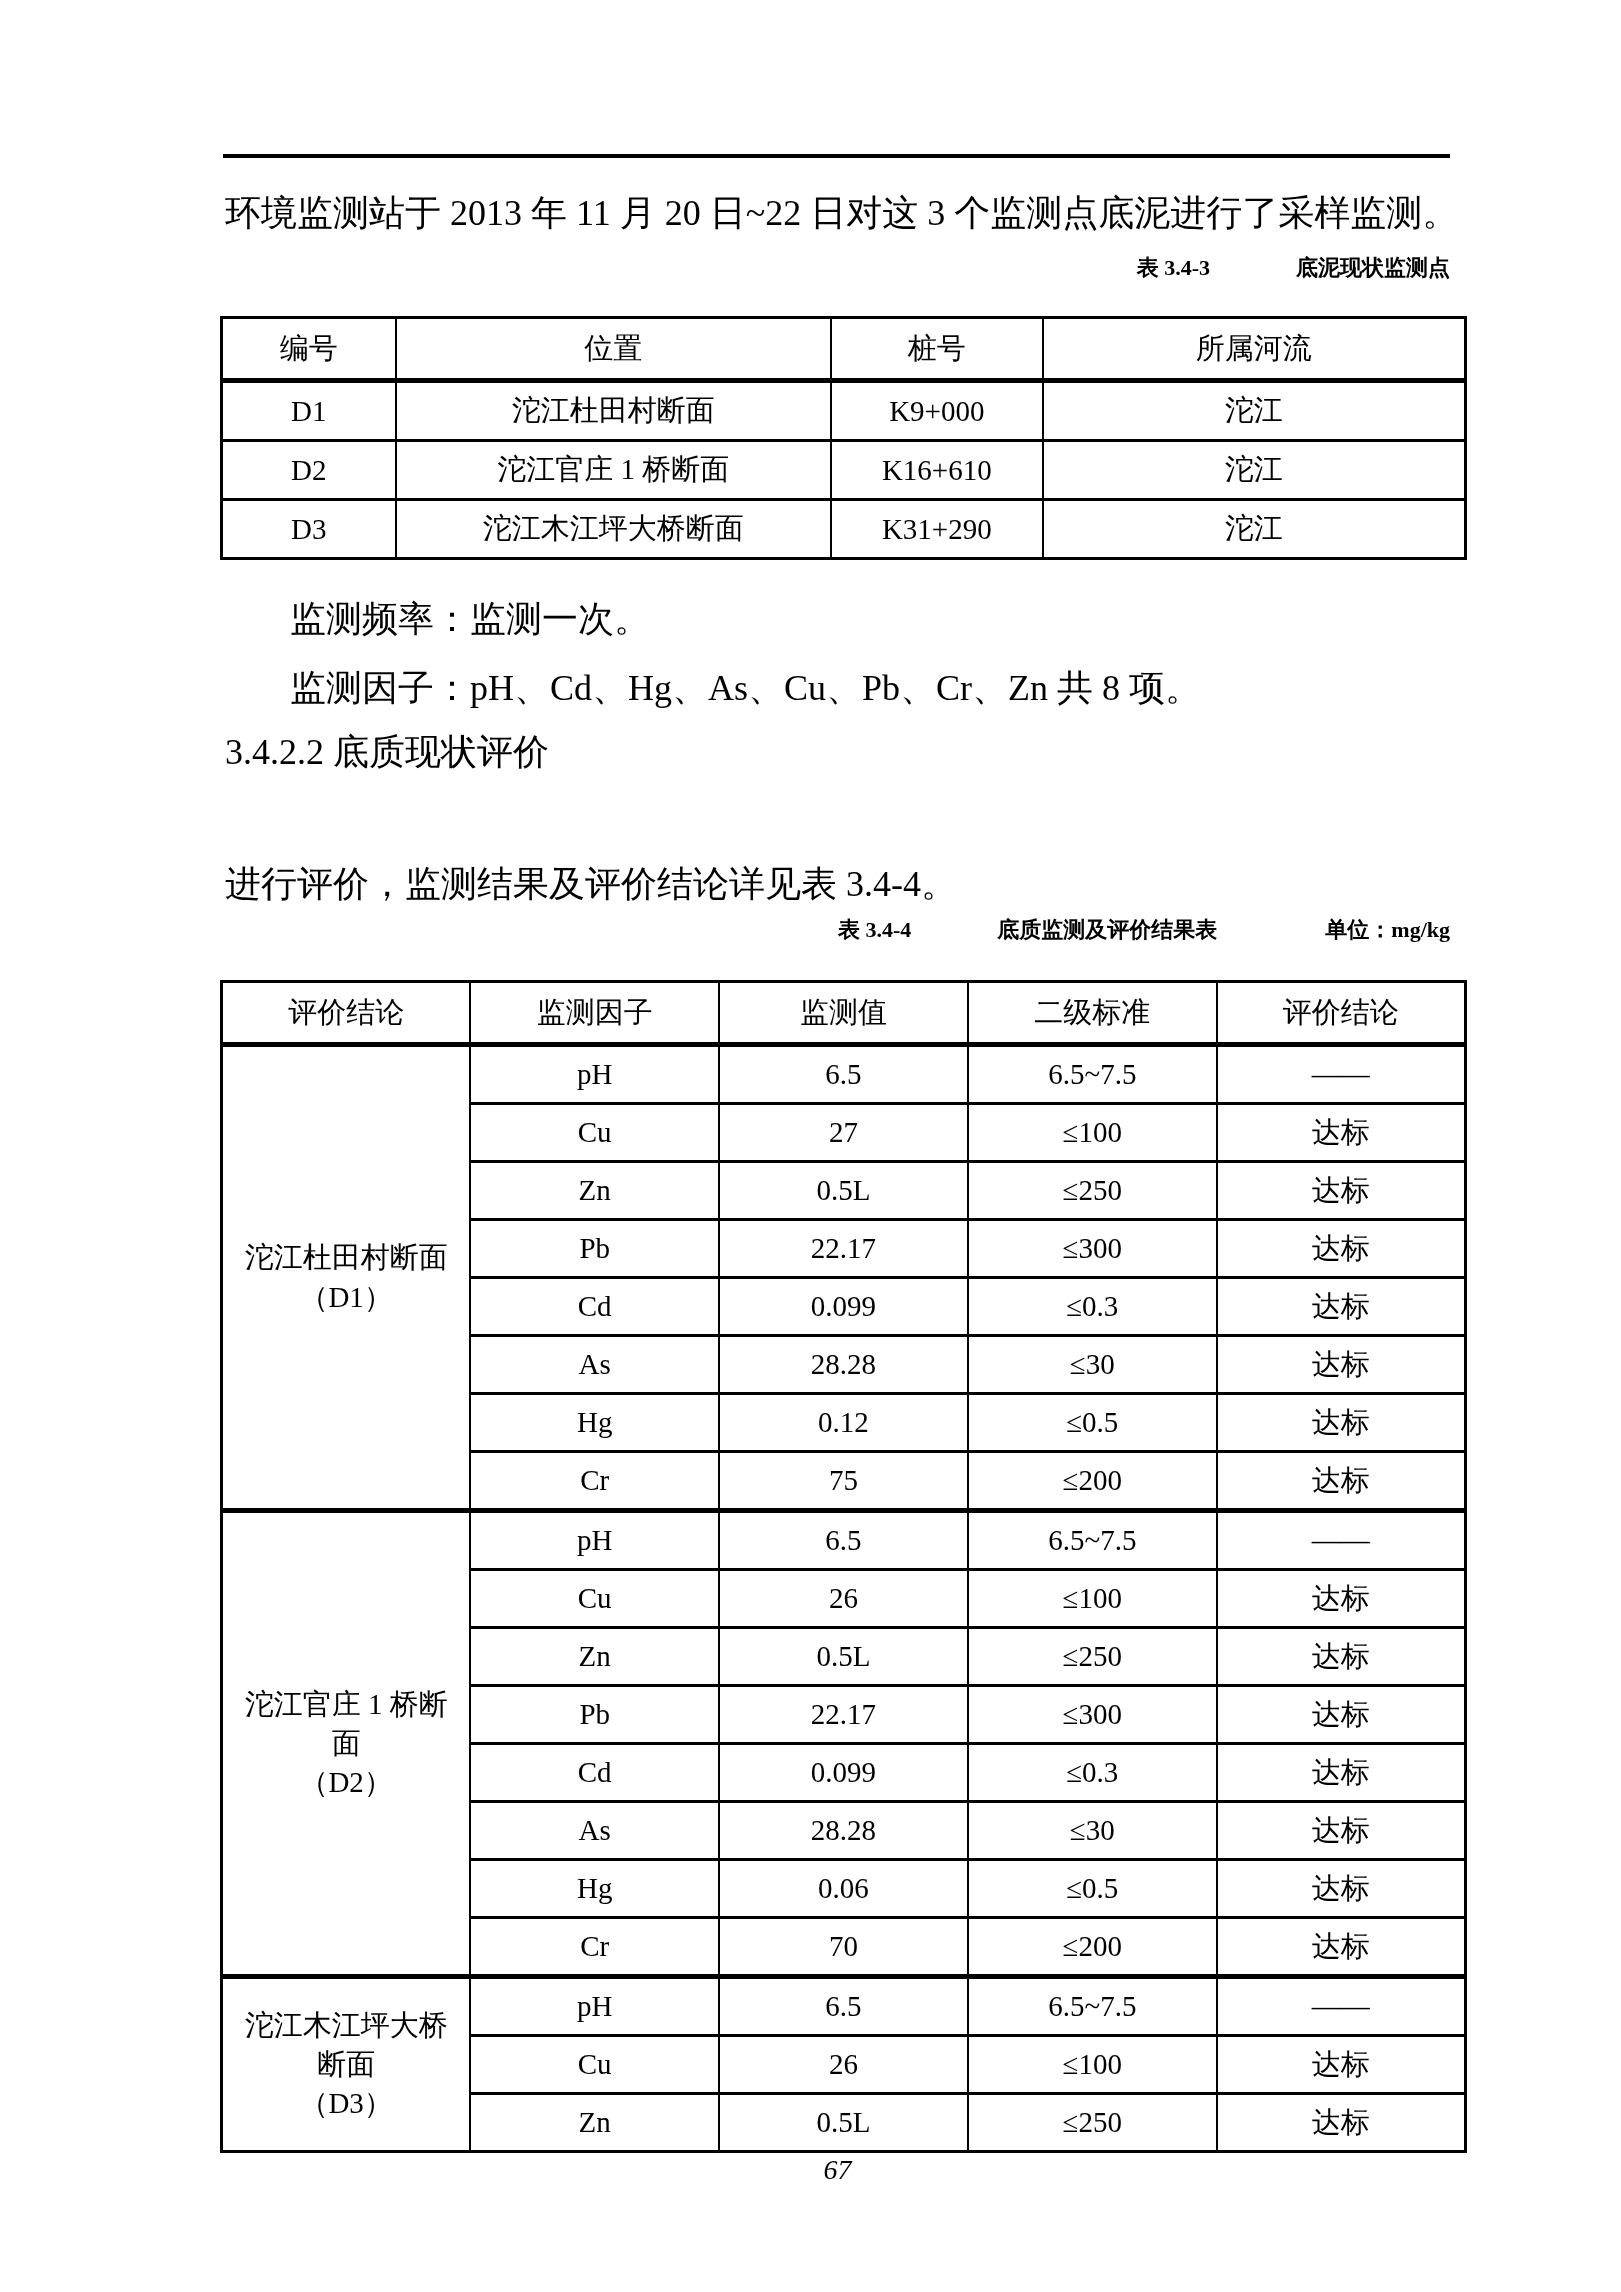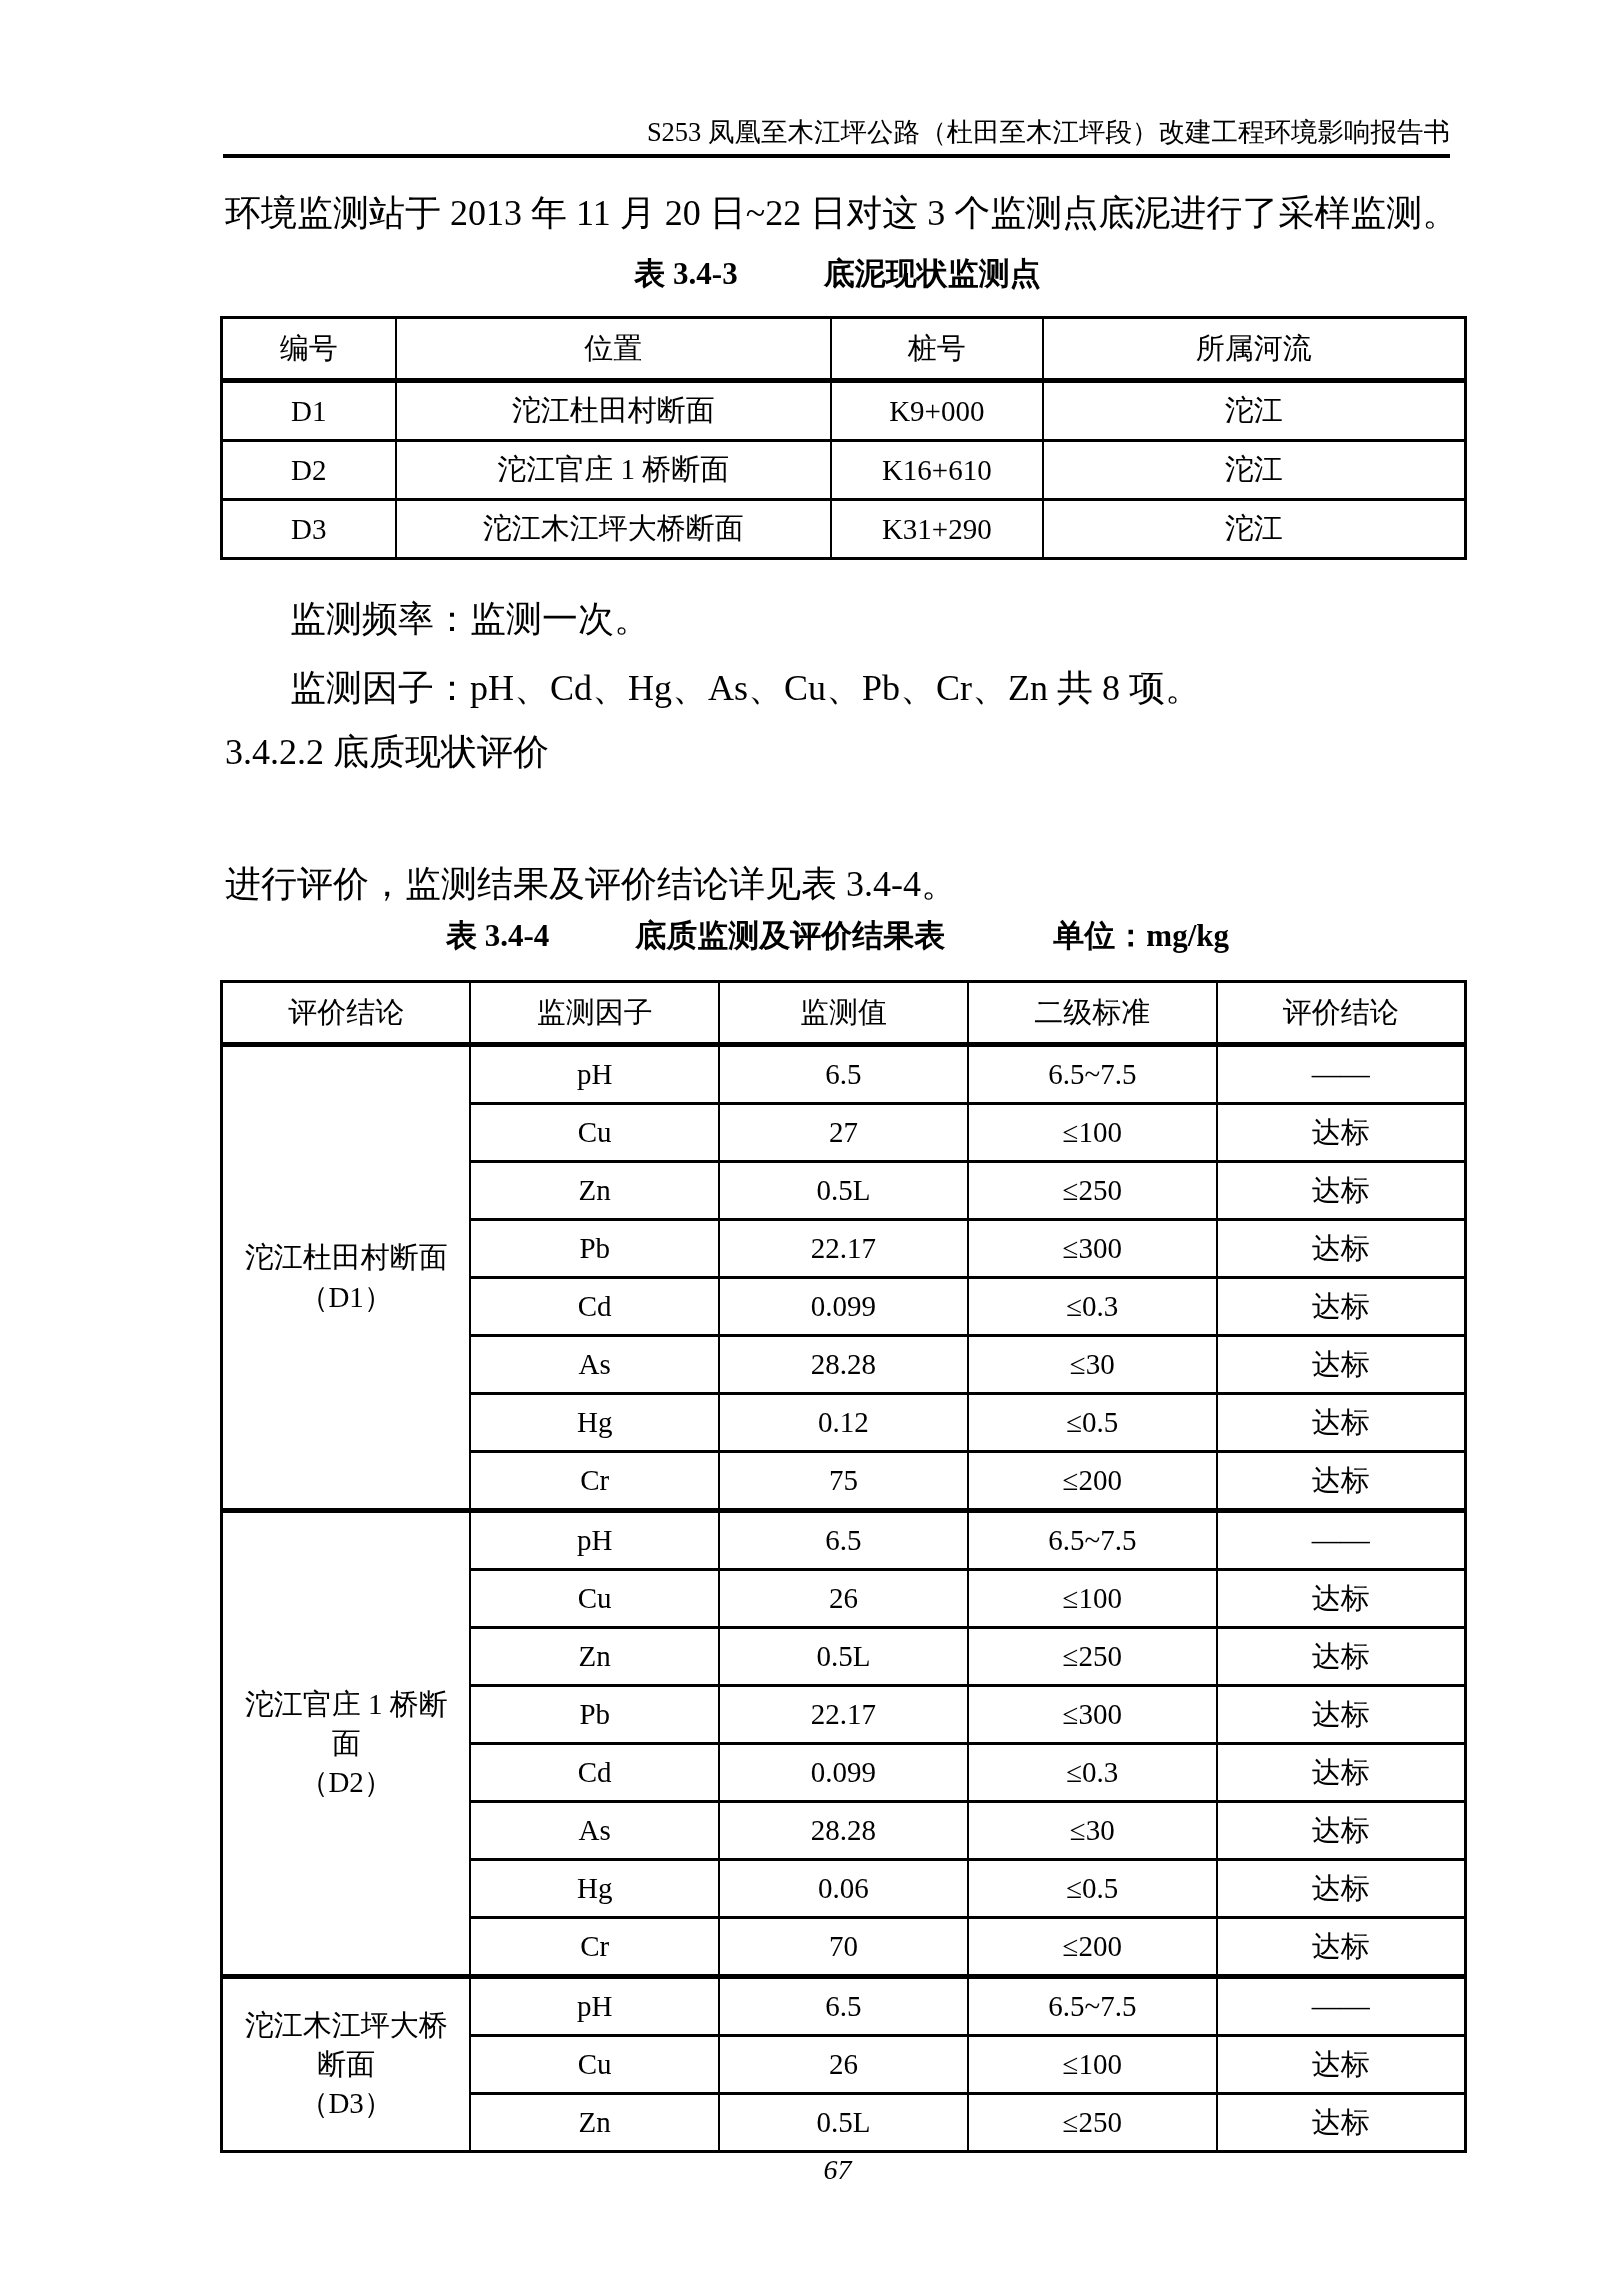--- a/index.html
+++ b/index.html
@@ -27,21 +27,21 @@
   }
   .indent { text-indent:65px; }
   #para-intro   { top:192px; }
   #para-freq    { top:598px; }
   #para-factor  { top:667px; }
   #heading-3422 { top:731px; }
   #para-eval1   { top:802px; }
   #para-eval2   { top:863px; }
   .tbl-title {
     position:absolute; left:225px; width:1225px;
-    text-align:center; font-weight:bold; font-size:31px; white-space:nowrap;
+    text-align:right; font-weight:bold; font-size:22px; white-space:nowrap;
   }
   #t343-title { top:253px; }
   #t344-title { top:915px; }
   .title-text { margin-left:86px; }
   .title-unit { margin-left:108px; }
   table.doc {
     position:absolute; left:220px; width:1247px;
     border-collapse:collapse; table-layout:fixed;
     border:3.9px solid #000000;
     font-size:29px;
@@ -64,21 +64,20 @@
   .page-number {
     position:absolute; top:2154px; left:225px; width:1225px;
     text-align:center; font-size:28px;font-style:italic;
   }
 </style>
 </head>
 <body>
 
 <div class="page">
 
-  <div class="header-text">S253 凤凰至木江坪公路（杜田至木江坪段）改建工程环境影响报告书</div>
   <div class="header-rule"></div>
 
   <div class="para" id="para-intro">环境监测站于 2013 年 11 月 20 日~22 日对这 3 个监测点底泥进行了采样监测。</div>
 
   <div class="tbl-title" id="t343-title">
     <span>表 3.4-3</span><span class="title-text">底泥现状监测点</span>
   </div>
 
   <table class="doc" id="t343">
     <colgroup>

